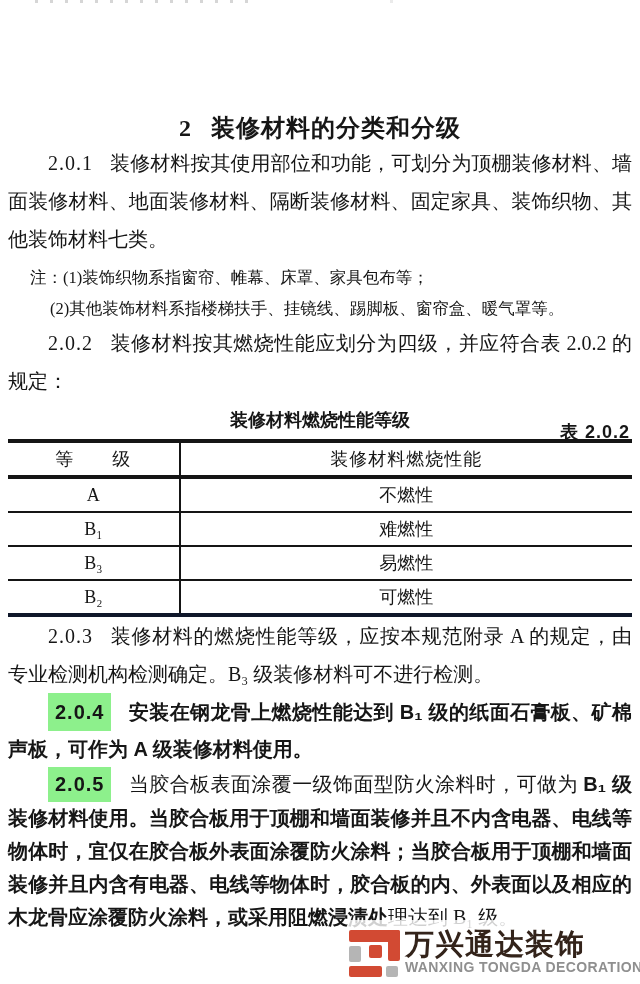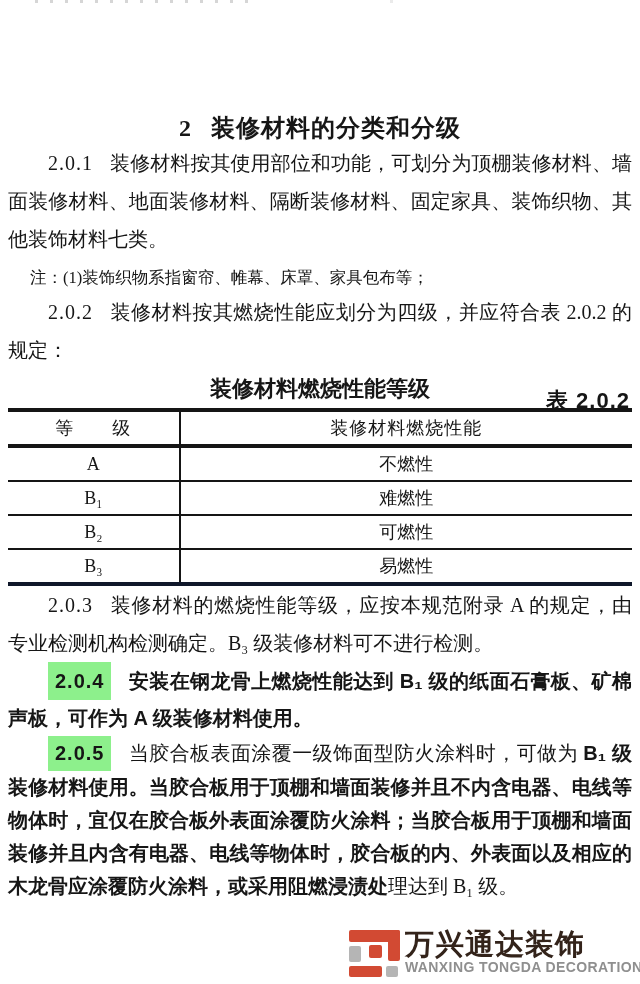--- a/index.html
+++ b/index.html
@@ -25,21 +25,21 @@
   p.serif{font-size:20px;line-height:38px;}
   .num{font-weight:normal;margin-right:.85em;letter-spacing:1px;}
 
   .p201{margin-top:24px;}
   .notes{margin-top:4px;font-size:16.5px;line-height:31px;}
   .note1{padding-left:22px;}
   .note2{padding-left:42px;}
   .p202{margin-top:4px;}
 
   .tbl-caption{position:relative;margin-top:6px;height:28px;line-height:28px;
-    font-family:"Liberation Sans","DejaVu Sans",sans-serif;font-weight:bold;font-size:22px;}
+    font-family:"Liberation Sans","DejaVu Sans",sans-serif;font-weight:bold;font-size:18px;}
   .tbl-title{display:block;text-align:center;}
   .tbl-label{position:absolute;right:2px;top:12px;letter-spacing:1px;}
 
   table.perf{width:100%;border-collapse:collapse;margin-top:5px;
     border-top:4px solid #151515;border-bottom:4px solid #0f172a;}
   table.perf th,table.perf td{
     text-align:center;font-weight:normal;font-size:18px;height:32px;padding:0;
   }
   table.perf col.c1{width:27.5%;}
   table.perf .divider{border-right:2px solid #151515;}
@@ -94,20 +94,21 @@
 
   <div class="remnant r1"></div>
   <div class="remnant r2"></div>
 
   <h1><span class="hnum">2</span><span>装修材料的分类和分级</span></h1>
 
   <p class="para serif p201"><span class="num">2.0.1</span><span>装修材料按其使用部位和功能，可划分为顶棚装修材料、墙面装修材料、地面装修材料、隔断装修材料、固定家具、装饰织物、其他装饰材料七类。</span></p>
 
   <div class="notes">
     <div class="note1">注：(1)装饰织物系指窗帘、帷幕、床罩、家具包布等；</div>
+    <div class="note2">(2)其他装饰材料系指楼梯扶手、挂镜线、踢脚板、窗帘盒、暖气罩等。</div>
   </div>
 
   <p class="para serif p202"><span class="num">2.0.2</span><span>装修材料按其燃烧性能应划分为四级，并应符合表 2.0.2 的规定：</span></p>
 
   <div class="tbl-caption">
     <span class="tbl-title">装修材料燃烧性能等级</span>
     <span class="tbl-label">表 2.0.2</span>
   </div>
 
   <table class="perf">
@@ -124,26 +125,26 @@
     <tbody>
       <tr>
         <td class="divider grade">A</td>
         <td>不燃性</td>
       </tr>
       <tr>
         <td class="divider grade">B₁</td>
         <td>难燃性</td>
       </tr>
       <tr>
+        <td class="divider grade">B₃</td>
+        <td>易燃性</td>
+      </tr>
+      <tr>
         <td class="divider grade">B₂</td>
         <td>可燃性</td>
-      </tr>
-      <tr>
-        <td class="divider grade">B₃</td>
-        <td>易燃性</td>
       </tr>
     </tbody>
   </table>
 
   <p class="para serif p203"><span class="num">2.0.3</span><span>装修材料的燃烧性能等级，应按本规范附录 A 的规定，由专业检测机构检测确定。B₃ 级装修材料可不进行检测。</span></p>
 
   <p class="para sans p204"><span class="num hl">2.0.4</span><span>安装在钢龙骨上燃烧性能达到 B₁ 级的纸面石膏板、矿棉声板，可作为 A 级装修材料使用。</span></p>
 
   <p class="para p205"><span class="num hl">2.0.5</span><span class="lead">当胶合板表面涂覆一级饰面型防火涂料时，可做为 </span><span class="boldpart">B₁ 级装修材料使用。当胶合板用于顶棚和墙面装修并且不内含电器、电线等物体时，宜仅在胶合板外表面涂覆防火涂料；当胶合板用于顶棚和墙面装修并且内含有电器、电线等物体时，胶合板的内、外表面以及相应的木龙骨应涂覆防火涂料，或采用阻燃浸渍处</span><span class="tail">理达到 B₁ 级。</span></p>
 

